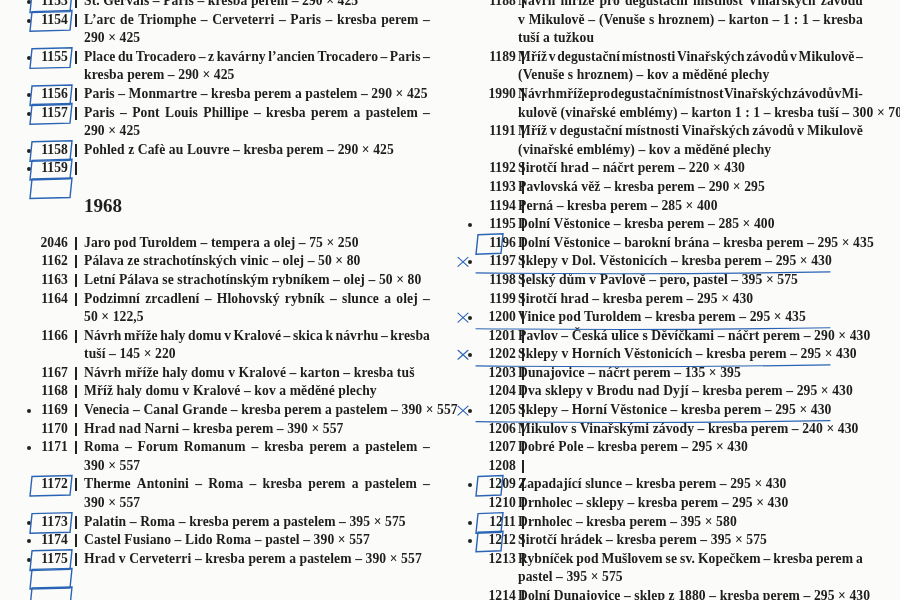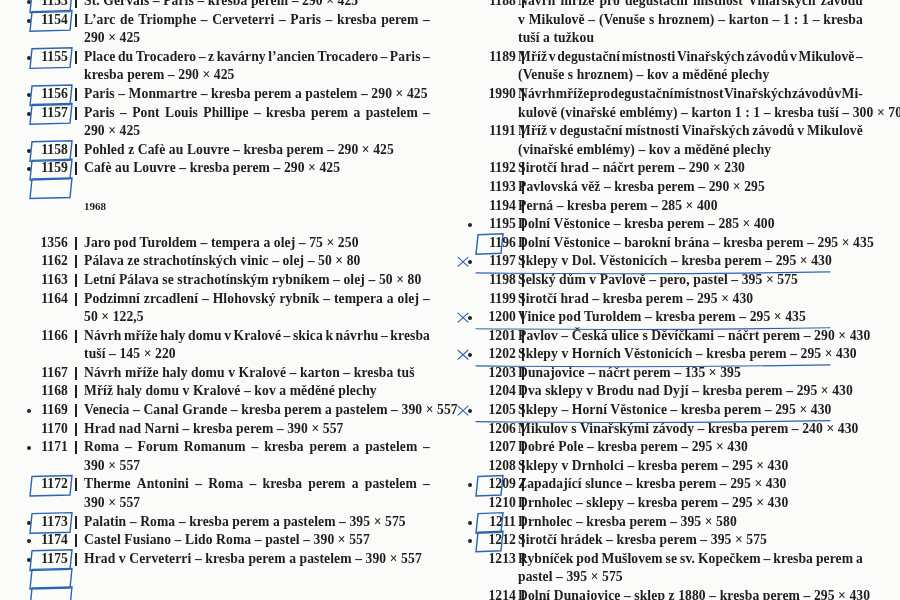--- a/index.html
+++ b/index.html
@@ -18,21 +18,21 @@
   .right .bar { left:77px; }
   .txt { position:absolute; }
   .left .txt { left:84px; }
   .right .txt { left:73px; }
   .justify { display:flex; justify-content:space-between; }
   .left .justify { width:346px; }
   .right .justify { width:345px; }
   .dot { position:absolute; width:4px; height:4px; border-radius:50%; background:#222; top:8px; }
   .left .dot { left:27px; }
   .right .dot { left:23px; }
-  .year { height:18.6px; line-height:18.6px; font-size:11px; font-weight:bold; }
+  .year { height:18.6px; line-height:18.6px; font-size:19px; font-weight:bold; }
   .left .year .yt { position:absolute; left:84px; }
   .gap { height:18.6px; }
   .ink { position:absolute; inset:0; pointer-events:none; }
 </style>
 </head>
 <body>
 
 <div class="page">
   <div class="col left" id="leftcol">
       <div class="line">
@@ -113,29 +113,28 @@
       <div class="line">
         <span class="dot"></span>
         <span class="num">1158</span>
         <span class="bar"></span>
         <span class="txt">Pohled z Cafè au Louvre – kresba perem – 290 × 425</span>
       </div>
       <div class="line">
         <span class="dot"></span>
         <span class="num">1159</span>
         <span class="bar"></span>
-        <span class="txt">Cafè au Louvre – kresba perem – 290 × 425</span>
       </div>
       <div class="gap"></div>
       <div class="year" style="position: relative;">
         <span class="yt">1968</span>
       </div>
       <div class="gap"></div>
       <div class="line">
-        <span class="num">1356</span>
+        <span class="num">2046</span>
         <span class="bar"></span>
         <span class="txt">Jaro pod Turoldem – tempera a olej – 75 × 250</span>
       </div>
       <div class="line">
         <span class="num">1162</span>
         <span class="bar"></span>
         <span class="txt">Pálava ze strachotínských vinic – olej – 50 × 80</span>
       </div>
       <div class="line">
         <span class="num">1163</span>
@@ -145,21 +144,21 @@
       <div class="line">
         <span class="num">1164</span>
         <span class="bar"></span>
         <span class="txt justify">
           <span>Podzimní</span>
           <span>zrcadlení</span>
           <span>–</span>
           <span>Hlohovský</span>
           <span>rybník</span>
           <span>–</span>
-          <span>tempera</span>
+          <span>slunce</span>
           <span>a</span>
           <span>olej</span>
           <span>–</span>
         </span>
       </div>
       <div class="line cont">
         <span class="txt">50 × 122,5</span>
       </div>
       <div class="line">
         <span class="num">1166</span>
@@ -345,21 +344,21 @@
           <span>v</span>
           <span>Mikulově</span>
         </span>
       </div>
       <div class="line cont">
         <span class="txt">(vinařské emblémy) – kov a měděné plechy</span>
       </div>
       <div class="line">
         <span class="num">1192</span>
         <span class="bar"></span>
-        <span class="txt">Sirotčí hrad – náčrt perem – 290 × 230</span>
+        <span class="txt">Sirotčí hrad – náčrt perem – 220 × 430</span>
       </div>
       <div class="line">
         <span class="num">1193</span>
         <span class="bar"></span>
         <span class="txt">Pavlovská věž – kresba perem – 290 × 295</span>
       </div>
       <div class="line">
         <span class="num">1194</span>
         <span class="bar"></span>
         <span class="txt">Perná – kresba perem – 285 × 400</span>
@@ -430,21 +429,20 @@
         <span class="txt">Mikulov s Vinařskými závody – kresba perem – 240 × 430</span>
       </div>
       <div class="line">
         <span class="num">1207</span>
         <span class="bar"></span>
         <span class="txt">Dobré Pole – kresba perem – 295 × 430</span>
       </div>
       <div class="line">
         <span class="num">1208</span>
         <span class="bar"></span>
-        <span class="txt">Sklepy v Drnholci – kresba perem – 295 × 430</span>
       </div>
       <div class="line">
         <span class="dot"></span>
         <span class="num">1209</span>
         <span class="bar"></span>
         <span class="txt">Zapadající slunce – kresba perem – 295 × 430</span>
       </div>
       <div class="line">
         <span class="num">1210</span>
         <span class="bar"></span>

